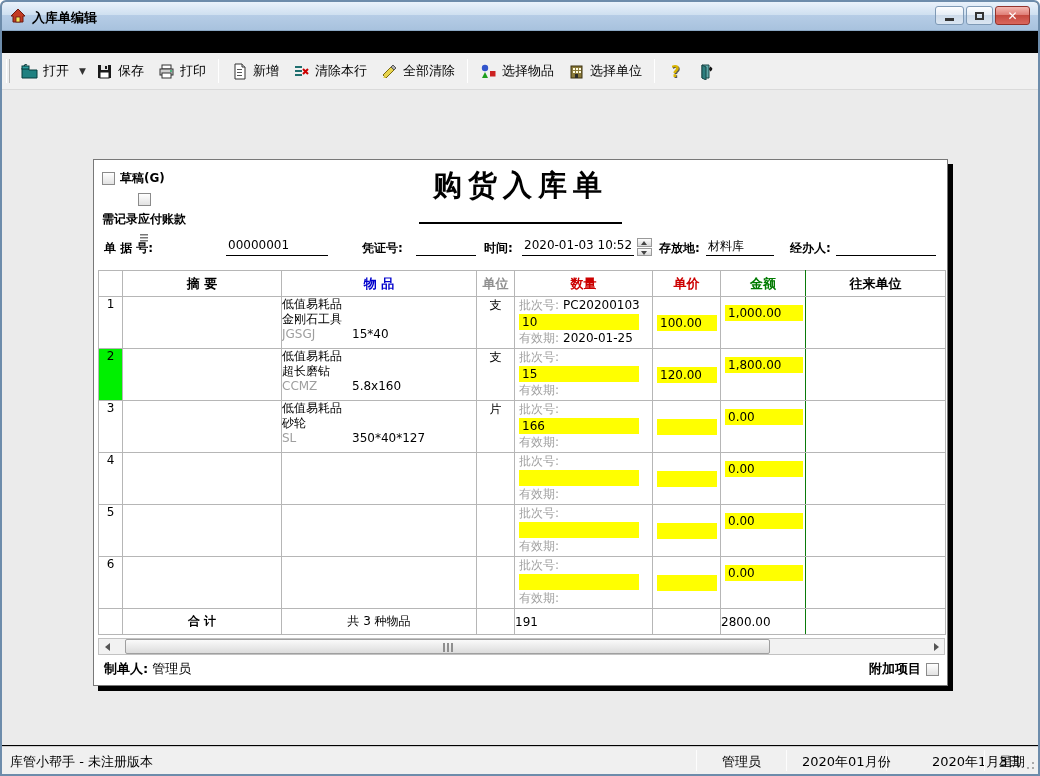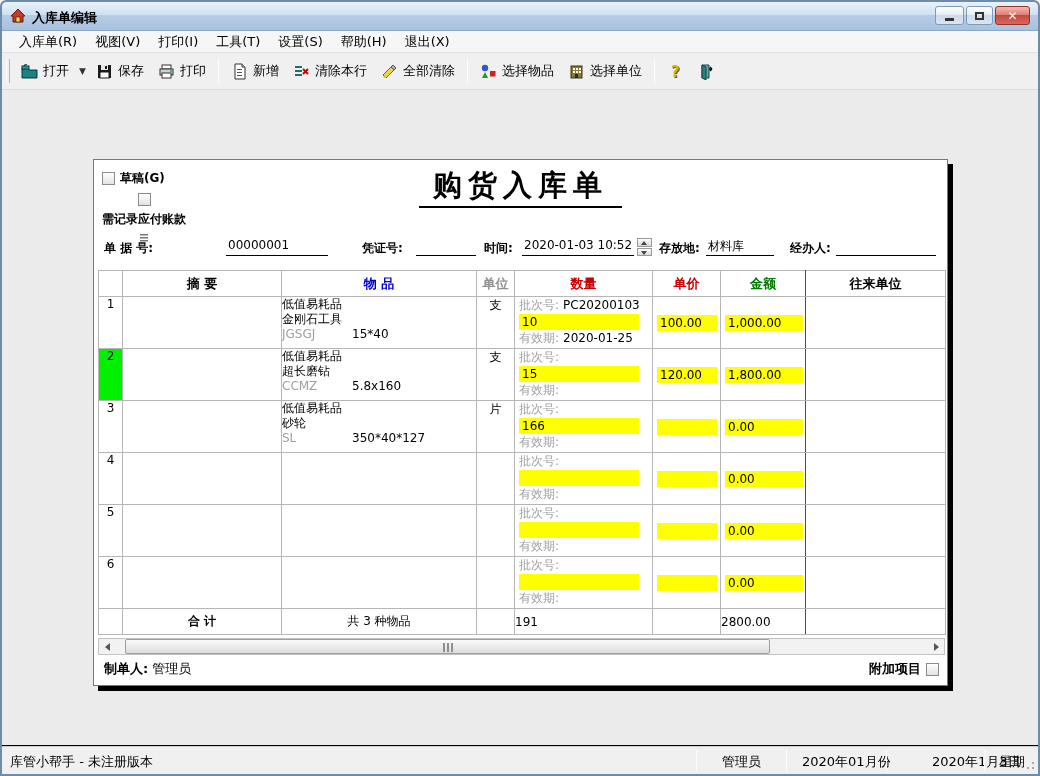--- a/index.html
+++ b/index.html
@@ -41,21 +41,21 @@
 
   
   .main { position:absolute; left:0; top:88px; width:100%; height:655px; background:#ebebeb; }
   .panel { position:absolute; left:91px; top:69px; width:855px; height:527px; background:#fff;
            border:1px solid #787878; box-shadow:5px 5px 0 #000; }
 
   .checkbox { width:13px; height:13px; border:1px solid #8b8b8b; background:linear-gradient(#fff,#e2e2e2); display:inline-block; }
   .cbrow { position:absolute; display:flex; align-items:center; gap:5px; font-weight:bold; font-size:12px; }
   .doc-title { position:absolute; left:0; right:0; top:6px; text-align:center; }
   .doc-title span { display:inline-block; font-size:29px; font-weight:bold; letter-spacing:6px;
-                    border-bottom:2px solid #000; padding:0 14px 0 14px; }
+                    border-bottom:2px solid #000; padding:0 14px 16px 14px; }
 
   .fld-label { position:absolute; font-weight:bold; font-size:12px; top:80px; }
   .fld-value { position:absolute; top:78px; border-bottom:1px solid #000; height:18px; font-size:12px; padding-left:2px; }
   .spinner { position:absolute; left:543px; top:78px; width:15px; height:18px; display:flex; flex-direction:column; gap:1px; }
   .spin-btn { flex:1; border:1px solid #9a9a9a; background:linear-gradient(#fdfdfd,#d9d9d9); position:relative; }
   .spin-btn i { position:absolute; left:3px; width:0; height:0; border-left:3px solid transparent; border-right:3px solid transparent; }
   .spin-up i { top:2px; border-bottom:4px solid #444; }
   .spin-dn i { top:2px; border-top:4px solid #444; }
 
   
@@ -69,21 +69,21 @@
   td.rownum { text-align:center; vertical-align:middle; }
   td.rownum.selected { background:#00f000; }
   .item-cell { padding:2px 0 0 5px; line-height:15px; }
   .item-code { color:#9e9e9e; display:inline-block; width:70px; }
   td.unit { text-align:center; vertical-align:middle; }
   .qline { color:#a0a0a0; height:17px; line-height:17px; padding-left:4px; white-space:nowrap; }
   .qline b { color:#000; font-weight:normal; padding-left:4px; }
   .ybox { margin-left:4px; height:16px; line-height:16px; background:#ffff00; padding-left:3px; }
   .qty-box { width:120px; }
   .price-box { width:60px; margin-top:18px; }
-  .amt-box { width:78px; margin-top:18px; }
+  .amt-box { width:78px; margin-top:8px; }
   tr.totals td { height:26px; vertical-align:middle; }
   .t-label { text-align:center; font-weight:bold; font-size:13px; }
   .t-count { text-align:center; }
   .t-qty { padding-left:8px; }
   .t-amt { padding-left:5px;margin-top:40px; }
 
   
   .hscroll { position:absolute; left:4px; top:478px; width:847px; height:17px; background:#f2f2f2;
              border:1px solid #c2c2c2; display:flex; align-items:center; }
   .sb-btn { width:16px; height:15px; display:flex; align-items:center; justify-content:center; background:#f2f2f2; }
@@ -126,29 +126,20 @@
       <div class="wbtn min">
           <div class="glyph-min"></div>
         </div>
       <div class="wbtn max">
           <div class="glyph-max"></div>
         </div>
       <div class="wbtn close">✕</div>
     </div>
   </div>
 
-  <div class="menubar">
-    <span class="menu-item">入库单(R)</span>
-    <span class="menu-item">视图(V)</span>
-    <span class="menu-item">打印(I)</span>
-    <span class="menu-item">工具(T)</span>
-    <span class="menu-item">设置(S)</span>
-    <span class="menu-item">帮助(H)</span>
-    <span class="menu-item">退出(X)</span>
-  </div>
 
   <div class="toolbar">
     <div class="tb-grip"></div>
 
     <div class="tb-btn">
       <svg class="tb-icon" viewBox="0 0 17 17">
         <path d="M1,5 h6 l1,2 h8 v8 h-15 z" fill="#1f8080" stroke="#073c3c"></path>
         <rect x="1" y="3" width="7" height="3" fill="#2da0a0" stroke="#073c3c"></rect>
         <path d="M3,3 q1,-2 3,-1" fill="none" stroke="#073c3c" stroke-width="1.2"></path>
       </svg>

